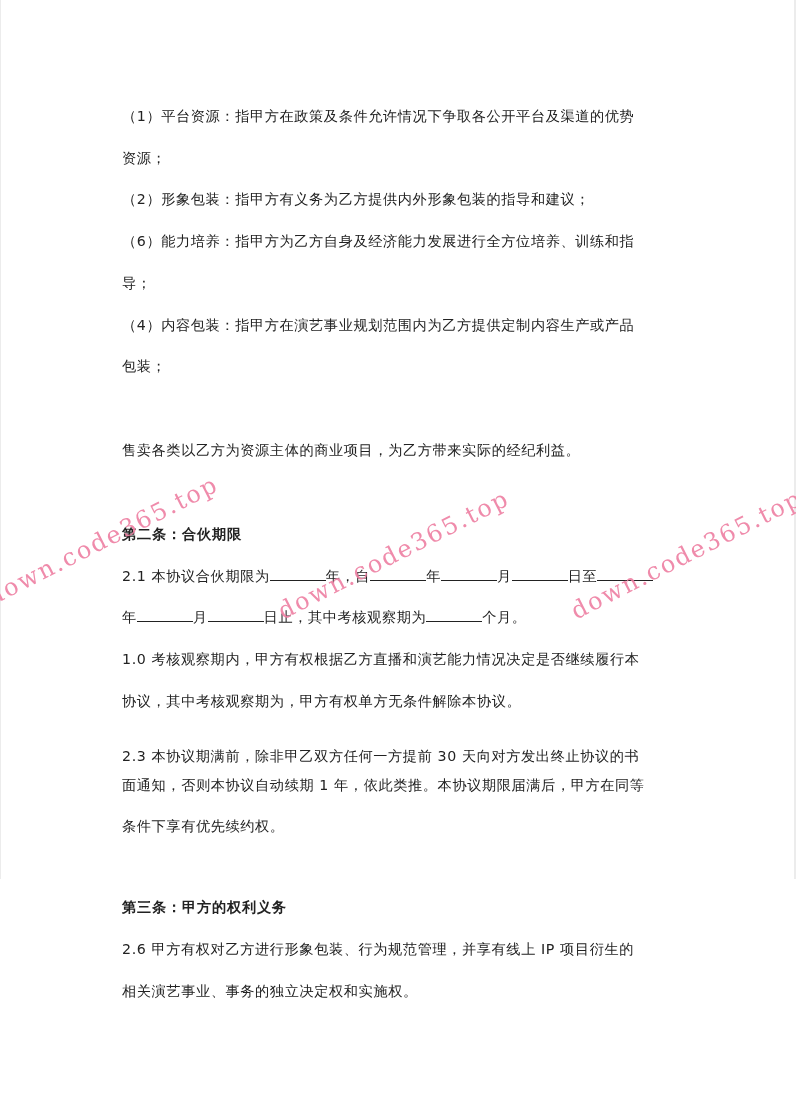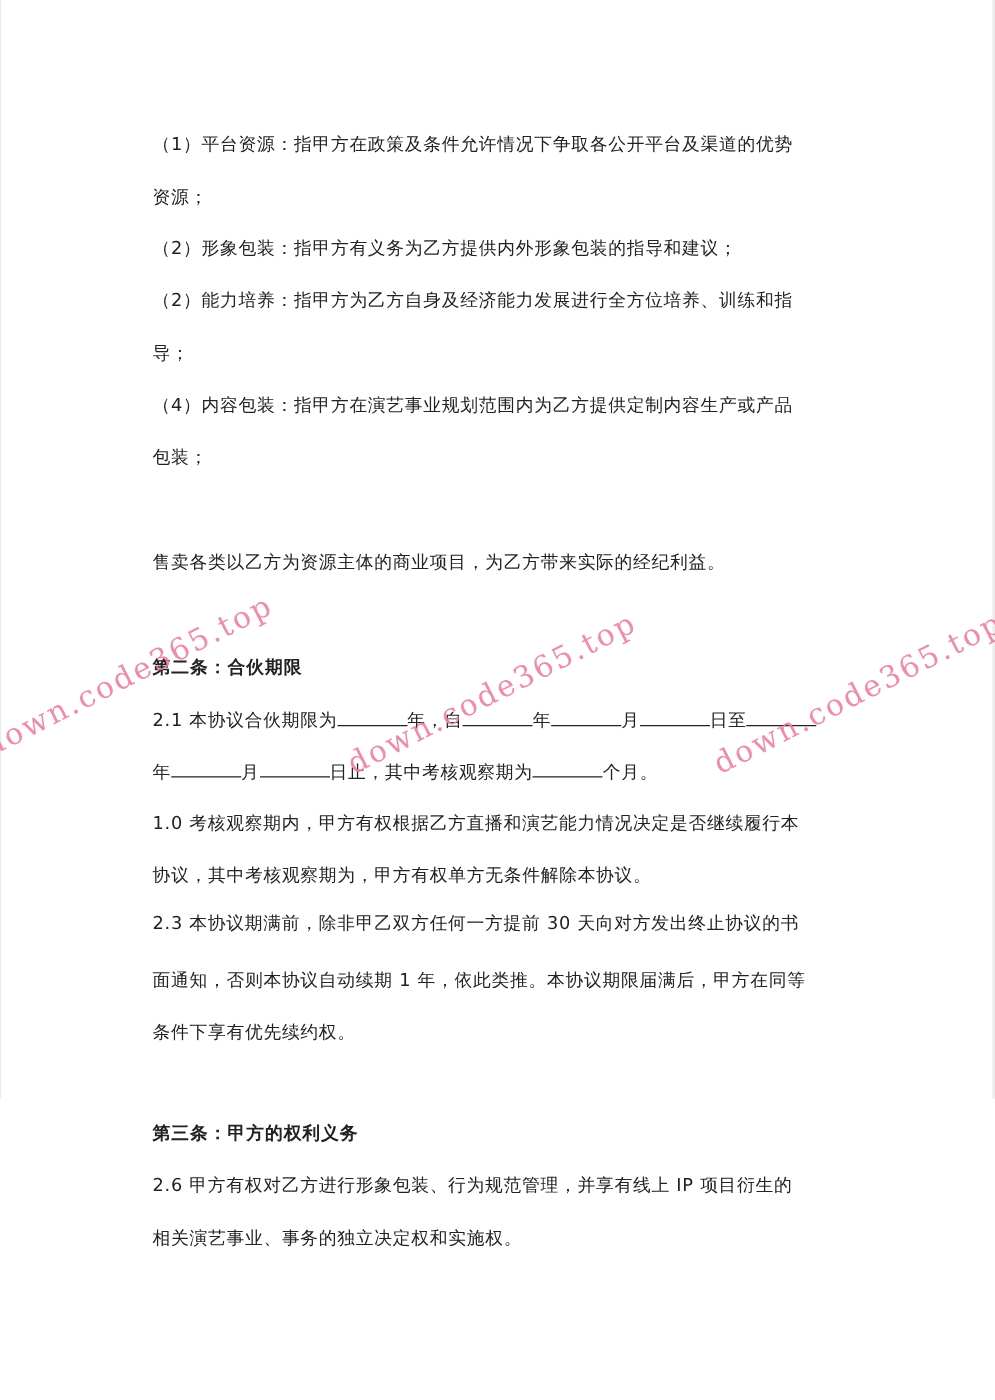--- a/index.html
+++ b/index.html
@@ -59,41 +59,41 @@
 </head>
 <body>
 
 <div class="page">
 
   <div class="line" style="top:106px">（1）平台资源：指甲方在政策及条件允许情况下争取各公开平台及渠道的优势</div>
   <div class="line" style="top:148px; left:121px">资源；</div>
 
   <div class="line" style="top:189px">（2）形象包装：指甲方有义务为乙方提供内外形象包装的指导和建议；</div>
 
-  <div class="line" style="top:231px">（2）能力培养：指甲方为乙方自身及经济能力发展进行全方位培养、训练和指</div>
+  <div class="line" style="top:231px">（6）能力培养：指甲方为乙方自身及经济能力发展进行全方位培养、训练和指</div>
   <div class="line" style="top:273px">导；</div>
 
   <div class="line" style="top:315px">（4）内容包装：指甲方在演艺事业规划范围内为乙方提供定制内容生产或产品</div>
   <div class="line" style="top:356px">包装；</div>
 
   <div class="line" style="top:440px">售卖各类以乙方为资源主体的商业项目，为乙方带来实际的经纪利益。</div>
 
   <div class="line heading" style="top:524px">第二条：合伙期限</div>
 
   <div class="line" style="top:566px">
     <span>2.1 本协议合伙期限为</span><span class="blank" style="width:56px"></span><span>年，自</span><span class="blank" style="width:56px"></span><span>年</span><span class="blank" style="width:56px"></span><span>月</span><span class="blank" style="width:56px"></span><span>日至</span><span class="blank" style="width:56px"></span>
   </div>
   <div class="line" style="top:607px">
     <span>年</span><span class="blank" style="width:56px"></span><span>月</span><span class="blank" style="width:56px"></span><span>日止，其中考核观察期为</span><span class="blank" style="width:56px"></span><span>个月。</span>
   </div>
 
   <div class="line" style="top:649px">1.0 考核观察期内，甲方有权根据乙方直播和演艺能力情况决定是否继续履行本</div>
   <div class="line" style="top:691px">协议，其中考核观察期为，甲方有权单方无条件解除本协议。</div>
 
-  <div class="line" style="top:729px">2.3 本协议期满前，除非甲乙双方任何一方提前 30 天向对方发出终止协议的书</div>
+  <div class="line" style="top:746px">2.3 本协议期满前，除非甲乙双方任何一方提前 30 天向对方发出终止协议的书</div>
   <div class="line" style="top:775px">面通知，否则本协议自动续期 1 年，依此类推。本协议期限届满后，甲方在同等</div>
   <div class="line" style="top:816px">条件下享有优先续约权。</div>
 
   <div class="line heading" style="top:897px">第三条：甲方的权利义务</div>
 
   <div class="line" style="top:939px">2.6 甲方有权对乙方进行形象包装、行为规范管理，并享有线上 IP 项目衍生的</div>
   <div class="line" style="top:981px">相关演艺事业、事务的独立决定权和实施权。</div>
 
   <div class="watermark" style="left:-6px; top:583px">down.code365.top</div>
   <div class="watermark" style="left:285px; top:597px">down.code365.top</div>

